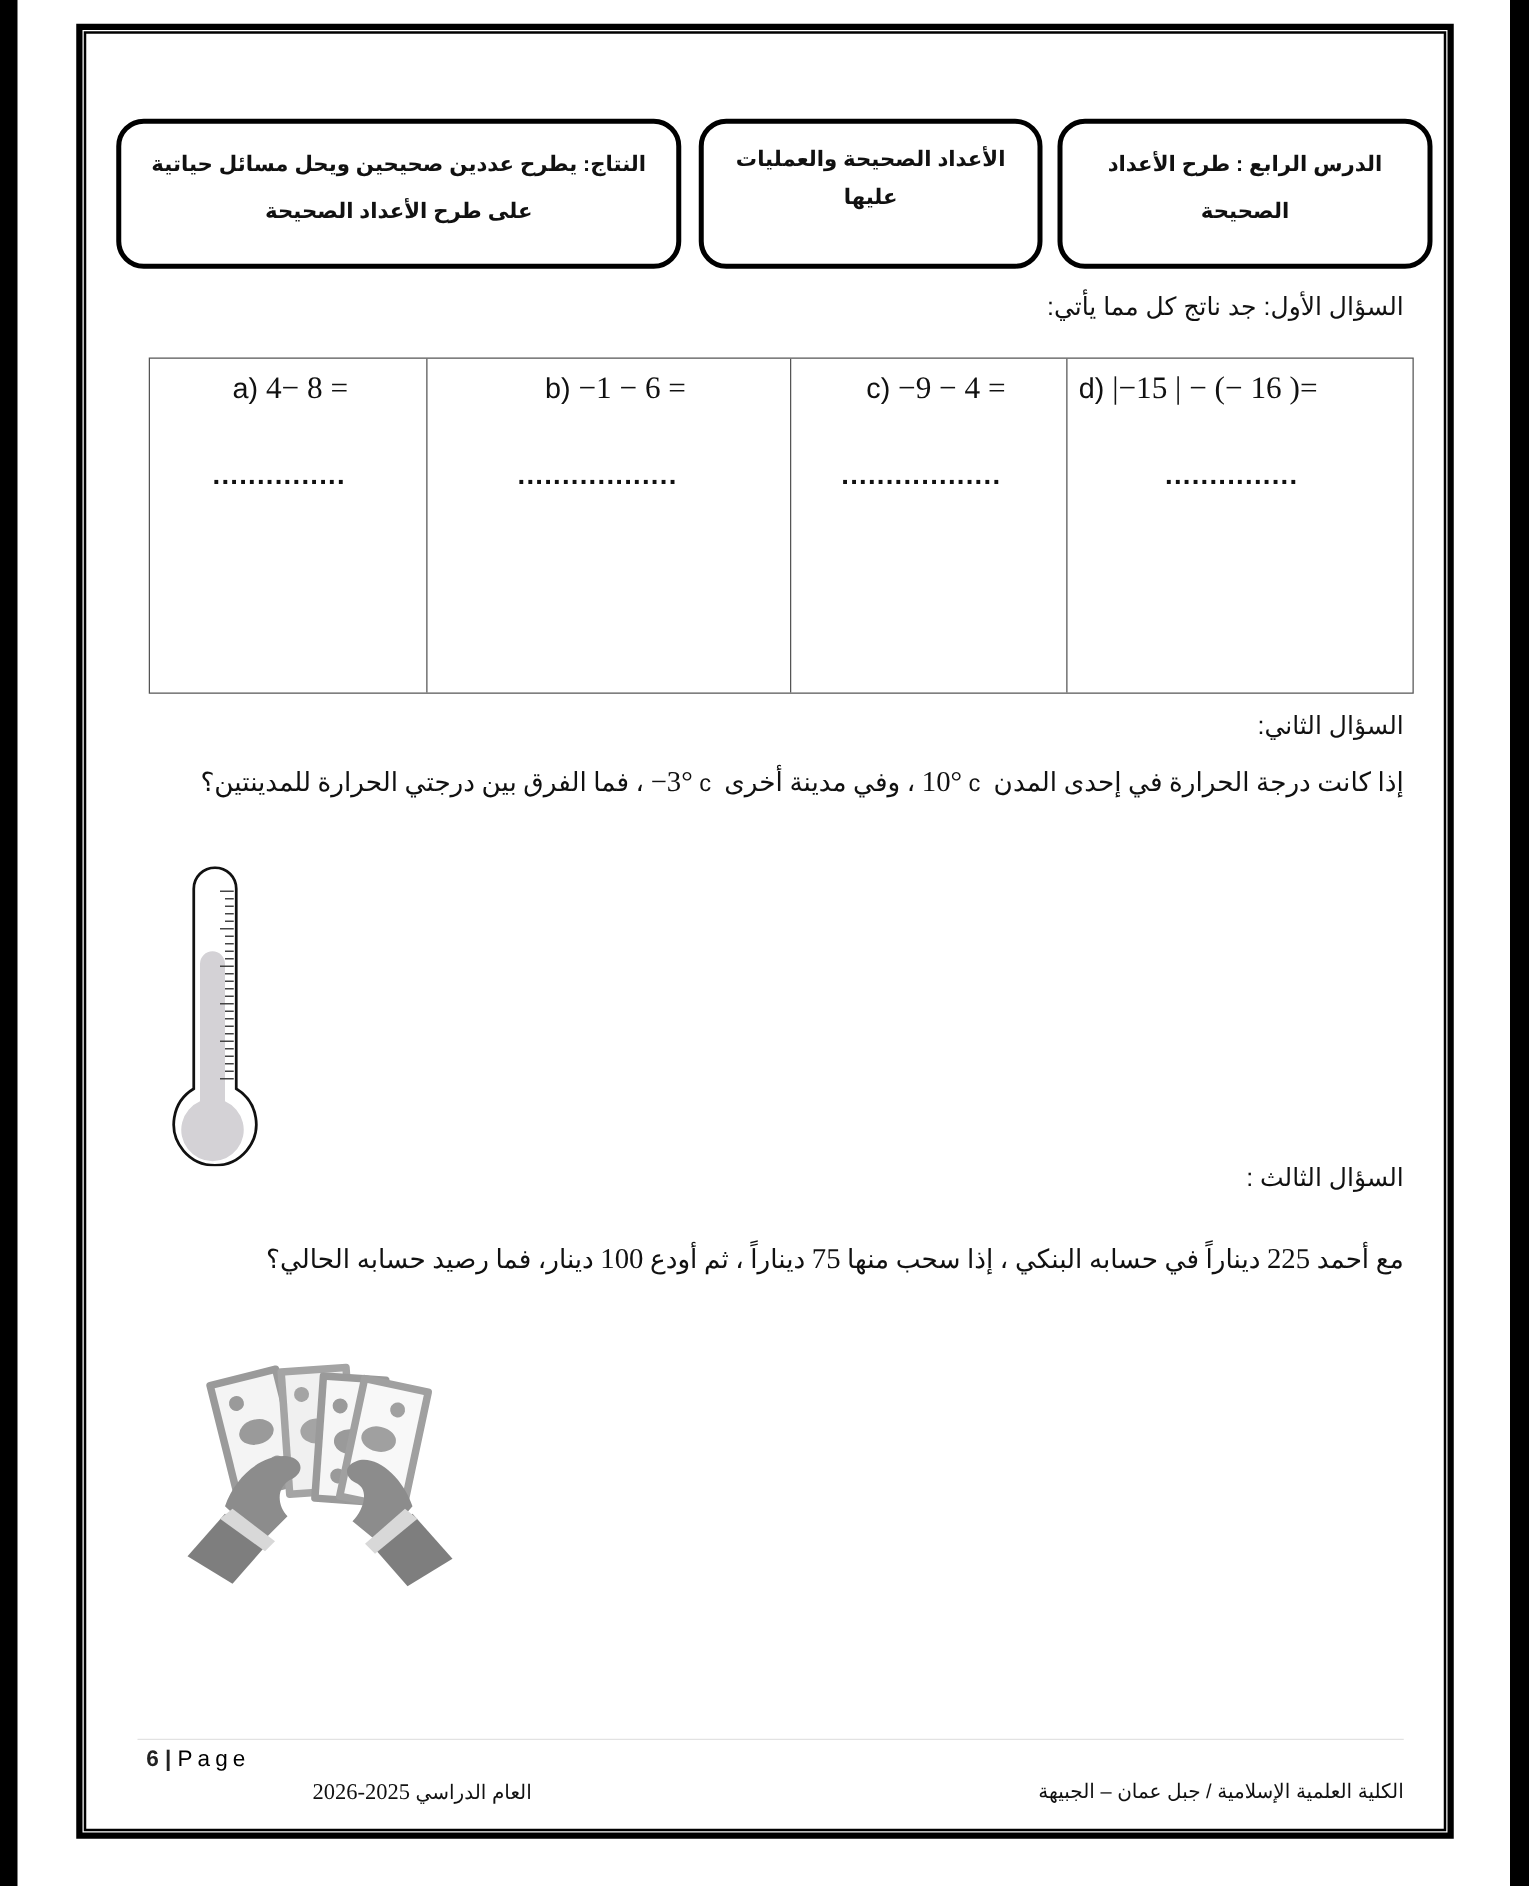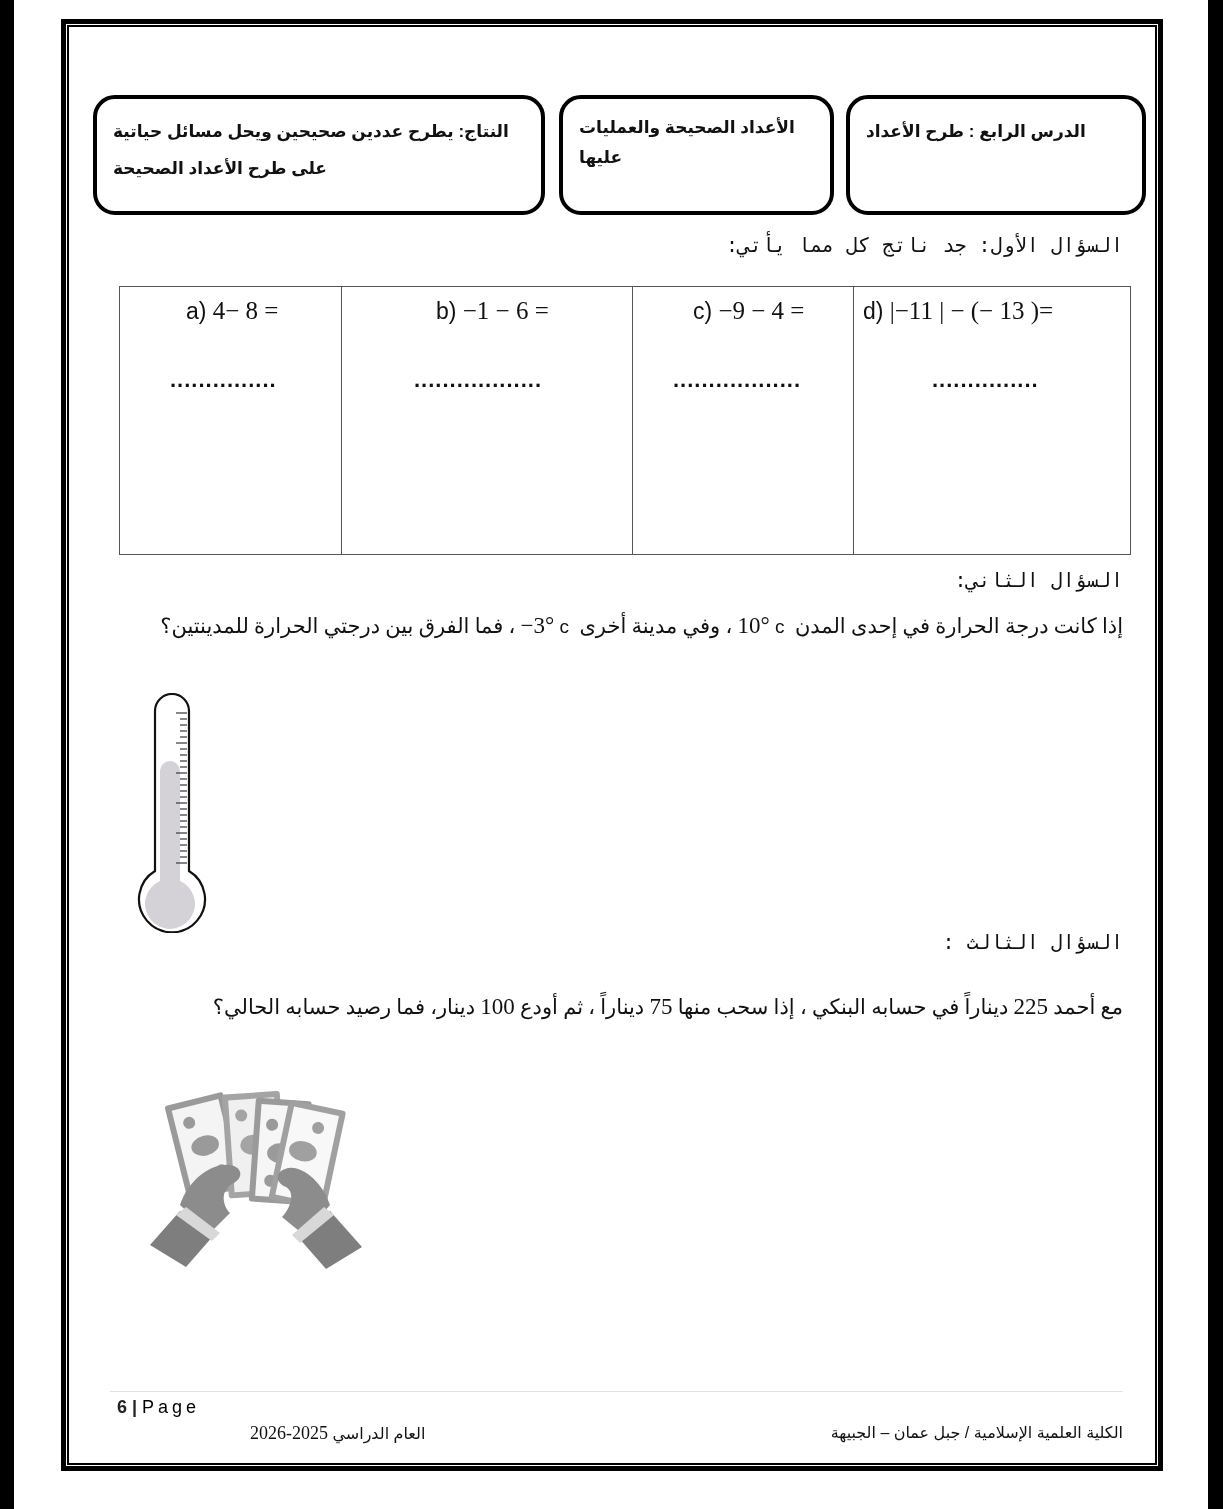--- a/index.html
+++ b/index.html
@@ -7,27 +7,27 @@
   body { position: relative; font-family: "Liberation Sans", "DejaVu Sans", sans-serif; color: #111; }
 
   .edge-left { position: absolute; left: 0; top: 0; width: 14px; height: 1509px; background: #000; }
   .edge-right { position: absolute; left: 1208px; top: 0; width: 15px; height: 1509px; background: #000; }
 
   
   .frame-outer { position: absolute; left: 61px; top: 19px; width: 1102px; height: 1452px; border: 5px solid #000; }
   .frame-inner { position: absolute; left: 67px; top: 25px; width: 1090px; height: 1440px; border: 2px solid #000; }
 
   
-  .hbox { position: absolute; top: 95px; height: 120px; border: 4px solid #000; border-radius: 22px; direction: rtl; text-align: left; font-weight: bold; font-size: 17px; line-height: 37px; padding: 14px 16px 0 16px; }
+  .hbox { position: absolute; top: 95px; height: 120px; border: 4px solid #000; border-radius: 22px; direction: rtl; text-align: center; font-weight: bold; font-size: 17px; line-height: 37px; padding: 14px 16px 0 16px; }
   .hbox-lesson { left: 846px; width: 300px; }
   .hbox-unit { left: 559px; width: 275px; }
   .hbox-outcome { left: 93px; width: 452px; }
 
   .rtl { direction: rtl; text-align: right; }
-  .q-title { position: absolute; right: 100px; font-family: Liberation Mono, monospace; font-size: 20px; }
+  .q-title { position: absolute; right: 100px; font-family: Liberation Sans, sans-serif; font-size: 20px; }
 
   
   .ex-table { position: absolute; left: 119px; top: 286px; width: 1012px; height: 269px; border: 1.5px solid #555; display: flex; }
   .ex-cell { position: relative; border-left: 1.5px solid #555; height: 100%; }
   .ex-cell:first-child { border-left: none; }
   .ex-expr { position: absolute; top: 10px; font-family: "Liberation Serif", serif; font-size: 25px; white-space: nowrap; }
   .ex-expr .lbl { font-family: "Liberation Sans", sans-serif; font-size: 23px; }
   .ex-dots { position: absolute; top: 370px; font-size: 22px; font-weight: bold; letter-spacing: 1px; white-space: nowrap; }
 
   .para { position: absolute; direction: rtl; font-family: "Liberation Serif", "DejaVu Serif", serif; font-size: 21px; line-height: 44px; }
@@ -44,20 +44,21 @@
 </head>
 <body>
 
 <div class="edge-left"></div>
 <div class="edge-right"></div>
 <div class="frame-outer"></div>
 <div class="frame-inner"></div>
 
 <div class="hbox hbox-lesson">
   <div>الدرس الرابع  : طرح  الأعداد</div>
+  <div>الصحيحة</div>
 </div>
 <div class="hbox hbox-unit" style="line-height:30px;">
   <div>الأعداد الصحيحة والعمليات</div>
   <div>عليها</div>
 </div>
 <div class="hbox hbox-outcome">
   <div>النتاج: يطرح عددين صحيحين ويحل مسائل حياتية</div>
   <div>على طرح الأعداد الصحيحة</div>
 </div>
 
@@ -81,21 +82,21 @@
   <div class="ex-cell" style="width:221px;">
     <div class="ex-expr" style="left:60px;">
       <span class="lbl">c)</span>
       <span>−9 − 4 =</span>
     </div>
     <div class="ex-dots" style="left:40px;top:80px;">..................</div>
   </div>
   <div class="ex-cell" style="width:277px;">
     <div class="ex-expr" style="left:9px;">
       <span class="lbl">d)</span>
-      <span>|−11 | − (− 13 )=</span>
+      <span>|−15 | − (− 16 )=</span>
     </div>
     <div class="ex-dots" style="left:78px;top:80px;">...............</div>
   </div>
 </div>
 
 <div class="q-title rtl" style="top:568px;">السؤال الثاني:</div>
 <div class="para" style="right:100px; top:604px; white-space:nowrap;">
   <span>إذا كانت درجة الحرارة في إحدى المدن</span>
   &nbsp;<span class="lat">c</span>
   <bdi class="num">10°</bdi>

